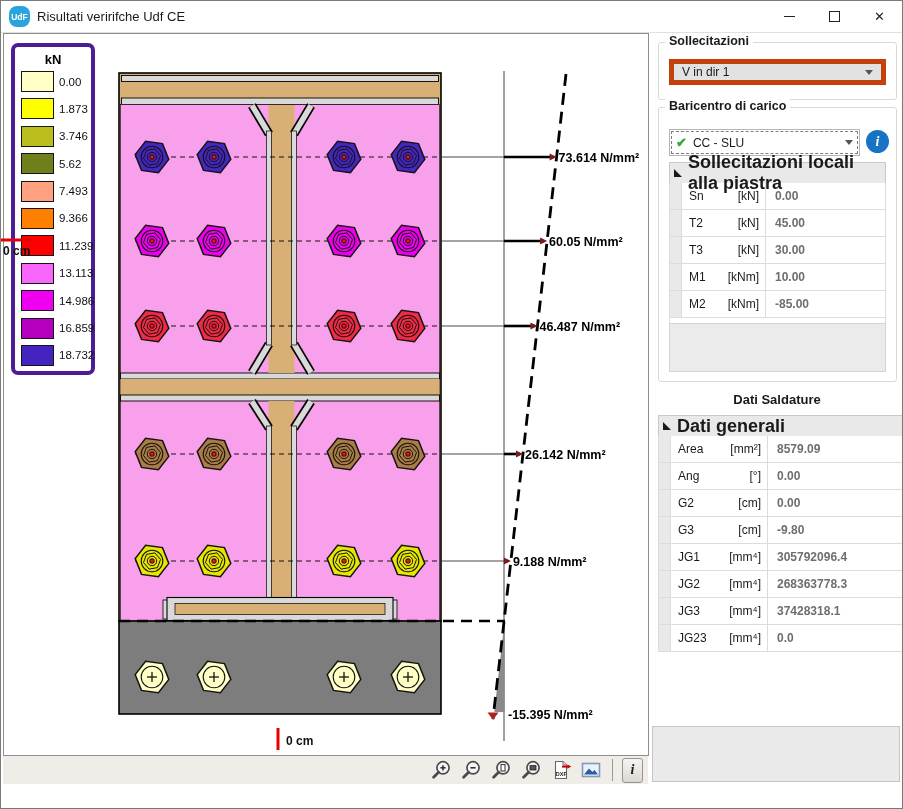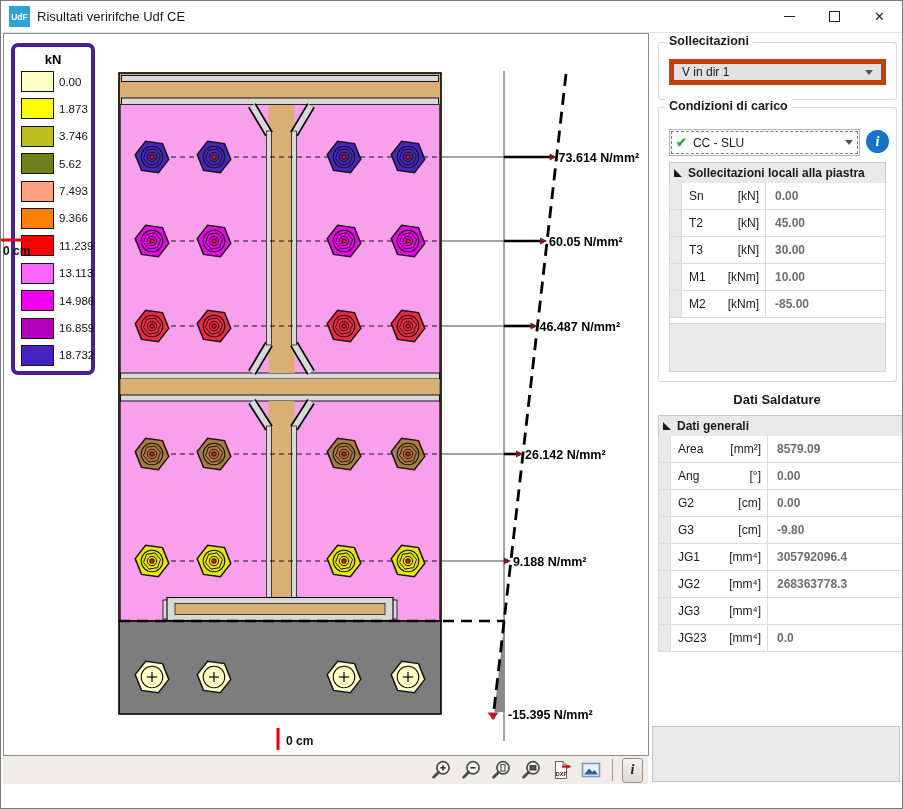--- a/index.html
+++ b/index.html
@@ -1,18 +1,18 @@
 <!DOCTYPE html>
 <html style="--c-pink: #F8A0EC; --c-tan: #D8AF75; --c-steel: #D9D9D9; --c-base: #7D7D7D;"><head>
 <meta charset="utf-8">
 <style>
   html,body{margin:0;padding:0;background:#fff;font-family:"Liberation Sans",sans-serif;}
   .window{position:relative;width:903px;height:809px;border:1px solid #7A7A7A;box-sizing:border-box;background:#FFF;overflow:hidden;}
   .titlebar{position:absolute;left:0;top:0;right:0;height:31px;background:#FFF;border-bottom:1px solid #E0E0E0;}
-  .app-icon{position:absolute;left:8px;top:5px;width:21px;height:21px;border-radius:0;background:#2BA3DC;color:#FFF;font-size:8.5px;font-weight:bold;display:flex;align-items:center;justify-content:center;}
+  .app-icon{position:absolute;left:8px;top:5px;width:21px;height:21px;border-radius:8px;background:#2BA3DC;color:#FFF;font-size:8.5px;font-weight:bold;display:flex;align-items:center;justify-content:center;}
   .title{position:absolute;left:36px;top:0;line-height:31px;font-size:13px;color:#1A1A1A;}
   .winbtns{position:absolute;right:0;top:0;height:31px;display:flex;}
   .wb{width:45px;height:31px;display:flex;align-items:center;justify-content:center;color:#222;font-size:13px;background:transparent;border:none;}
   .min-glyph{display:block;width:11px;height:0;border-top:1.6px solid #222;}
   .max-glyph{display:block;width:9px;height:9px;border:1.3px solid #222;}
   .canvas{position:absolute;left:2px;top:32px;width:644px;height:721px;background:#FFF;border:1px solid #8E8E8E;}
   .legend{position:absolute;left:10px;top:42px;width:84px;height:332px;background:#FFF;border:4px solid #4c1d95;border-radius:7px;z-index:2;padding-top:5px;box-sizing:border-box;}
   .legend-title{text-align:center;font-weight:bold;font-size:13px;margin-bottom:4px;}
   .l-row{display:flex;align-items:center;height:21px;margin:0 0 6.4px 6px;}
   .l-sw{width:33px;height:21px;border:1px solid #151515;margin-right:5px;flex:none;box-sizing:border-box;}
@@ -30,21 +30,21 @@
   #gb2{left:7px;top:74px;width:237px;height:273px;}
   .dd{position:absolute;display:flex;align-items:center;box-sizing:border-box;font-size:12px;}
   #dd1{left:18px;top:26px;width:217px;height:26px;background:#E2E2E2;border:5px solid #c2410c;padding:0 8px;}
   #dd2{left:18px;top:96px;width:191px;height:27px;background:#FFF;border:1px solid #B5B5B5;outline:1px dashed #7E7E7E;outline-offset:-3px;padding:0 6px;}
   .chev{margin-left:auto;width:0;height:0;border-left:4px solid transparent;border-right:4px solid transparent;border-top:5px solid #555;}
   .check{color:#35A83C;font-size:13px;margin-right:6px;font-weight:bold;}
   #info{position:absolute;left:215px;top:97px;width:23px;height:23px;border-radius:50%;background:#1773C4;color:#FFF;font:italic bold 14px "Liberation Serif",serif;display:flex;align-items:center;justify-content:center;border:none;}
   .grid{position:absolute;background:#FFF;}
   #grid1{left:18px;top:129px;width:217px;}
   #grid2{left:7px;top:382px;width:245px;}
-  .g-header{height:20px;display:flex;align-items:center;gap:6px;background:#E9E9E9;border:1px solid #C9C9C9;border-bottom:none;padding-left:4px;font-weight:bold;font-size:12px;}
+  .g-header{height:20px;display:flex;align-items:center;gap:6px;background:#E9E9E9;border:1px solid #C9C9C9;border-bottom:none;padding-left:4px;font-weight:bold;font-size:18px;}
   .exp{width:0;height:0;border-bottom:8px solid #1A1A1A;border-right:8px solid transparent;flex:none;}
   .g-row{display:flex;height:26px;border:1px solid #DCDCDC;border-top:none;background:#FFF;align-items:stretch;font-size:12px;box-sizing:content-box;}
   .gut{width:11px;background:#E9E9E9;border-right:1px solid #DCDCDC;flex:none;}
   .lab{display:flex;align-items:center;padding:0 6px 0 7px;border-right:1px solid #DCDCDC;box-sizing:border-box;flex:none;}
   #grid1 .lab{width:84px;}
   #grid2 .lab{width:97px;}
   .unit{margin-left:auto;padding-left:6px;}
   .val{flex:1;display:flex;align-items:center;padding-left:9px;font-weight:bold;color:#6E6E6E;}
   .g-tail{height:15px;border:1px solid #DCDCDC;border-top:none;background:#FFF;}
   #filler1{position:absolute;left:18px;top:290px;width:217px;height:49px;background:#EBEBEB;border:1px solid #D4D4D4;box-sizing:border-box;}
@@ -428,21 +428,21 @@
 
     <div class="gb" id="gb1">
       <span class="gb-label">Sollecitazioni</span>
     </div>
     <div class="dd" id="dd1">
       <span>V in dir 1</span>
       <span class="chev"></span>
     </div>
 
     <div class="gb" id="gb2">
-      <span class="gb-label">Condizioni di carico</span>
+      <span class="gb-label">Baricentro di carico</span>
     </div>
     <div class="dd" id="dd2">
       <span class="check">✔</span>
       <span>CC - SLU</span>
       <span class="chev"></span>
     </div>
     <button id="info">i</button>
 
     <div class="grid" id="grid1">
         <div class="g-header">
@@ -546,20 +546,21 @@
             <span class="unit">[mm⁴]</span>
           </div>
           <div class="val">268363778.3</div>
         </div>
         <div class="g-row">
           <span class="gut"></span>
           <div class="lab">
             <span>JG3</span>
             <span class="unit">[mm⁴]</span>
           </div>
+          <div class="val">37428318.1</div>
         </div>
         <div class="g-row">
           <span class="gut"></span>
           <div class="lab">
             <span>JG23</span>
             <span class="unit">[mm⁴]</span>
           </div>
           <div class="val">0.0</div>
         </div>
       </div>

